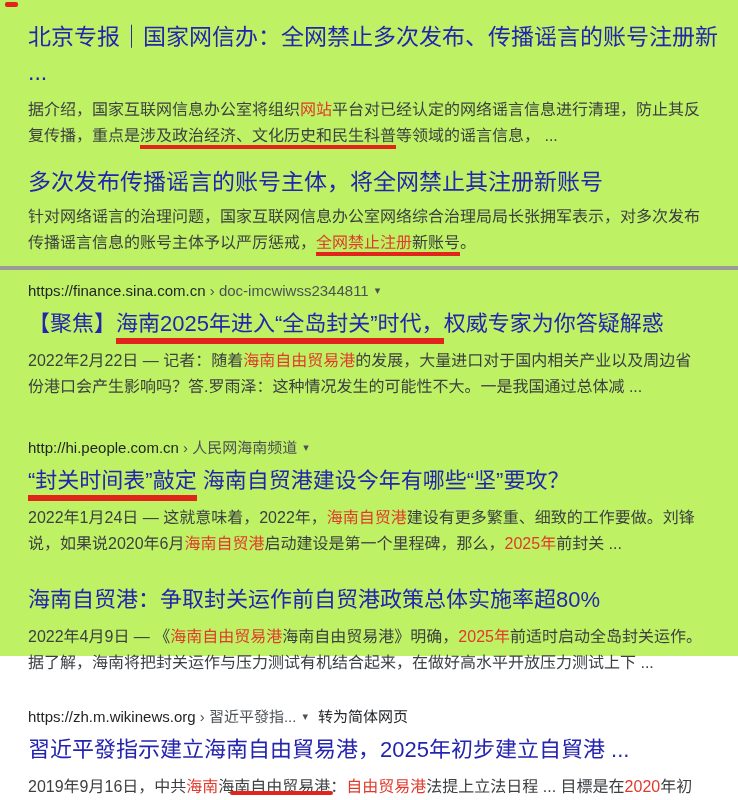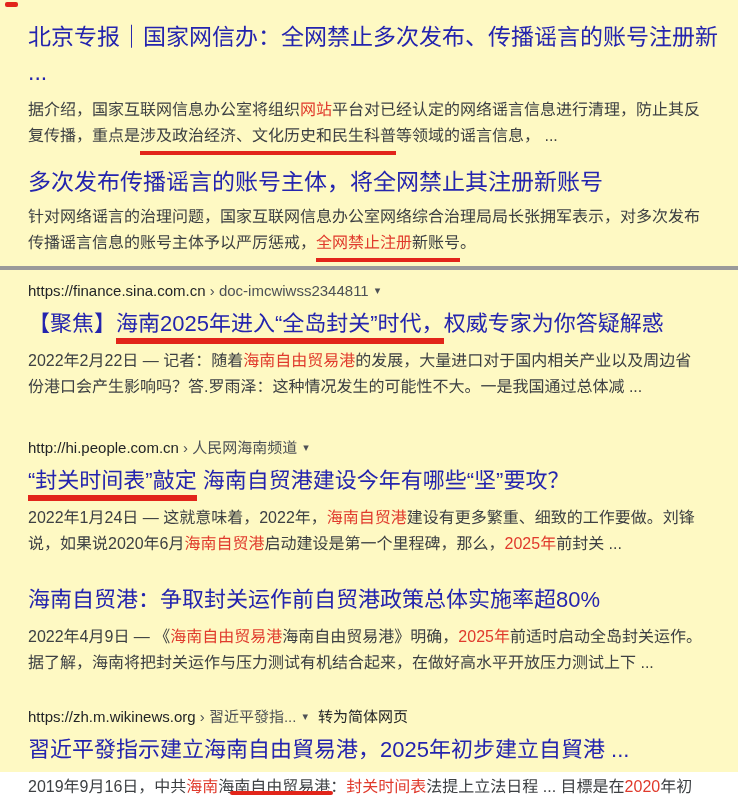--- a/index.html
+++ b/index.html
@@ -1,39 +1,39 @@
 <!DOCTYPE html>
 <html lang="zh-CN"><head>
 <meta charset="utf-8">
 <style>
   html,body{margin:0;padding:0;background:#fff;}
   body{
     width:738px;height:800px;overflow:hidden;
     font-family:"Liberation Sans","DejaVu Sans",sans-serif;
     color:#3d4043;
   }
-  .page{position:relative;box-sizing:border-box;width:738px;height:772px;
-    padding:20px 14px 0 28px;background:#fef9c3;}
+  .page{position:relative;box-sizing:border-box;width:738px;height:656px;
+    padding:20px 14px 0 28px;background:#bef264;}
   
   .r-title{color:#2424ae;font-size:22px;line-height:1.5;cursor:pointer;max-width:700px;}
   .r-title.lg{font-size:23px;}
   
   .snippet{font-size:16px;line-height:26px;color:#3d4043;margin-top:8px;max-width:678px;}
   
   .url-line{font-size:15px;color:#222427;line-height:20px;cursor:pointer;}
   .crumb{color:#4d5156;}
   .arrow{color:#4d5156;font-size:11px;margin-left:6px;vertical-align:2px;cursor:pointer;}
   .extra-link{color:#222427;margin-left:10px;cursor:pointer;}
   
   .kw{color:#e03a2c;}
   
   .redline{
     background-image:linear-gradient(#e2251a,#e2251a);
     background-repeat:no-repeat;background-size:100% 4px;background-position:0 100%;
-    padding-bottom:11px;
+    padding-bottom:5px;
   }
   .redline-thick{
     background-image:linear-gradient(#e2251a,#e2251a);
     background-repeat:no-repeat;background-size:100% 6px;background-position:0 100%;
     padding-bottom:8px;
   }
   .divider{height:4px;background:#9a9a9a;margin:10px -14px 10px -28px;}
   .red-mark{position:absolute;background:#e2251a;border-radius:2px;}
   .red-mark-top{left:5px;top:2px;width:13px;height:5px;}
   .red-mark-bottom{left:230px;top:791px;width:103px;height:4px;}
@@ -110,19 +110,19 @@
 
   <div class="block mt30">
     <div class="url-line">
       <span>https://zh.m.wikinews.org</span>
       <span class="crumb">› 習近平發指...</span><span class="arrow">▾</span><span class="extra-link">转为简体网页</span>
     </div>
     <div class="r-title mt6">
       <span>習近平發指示建立海南自由貿易港，2025年初步建立自貿港 ...</span>
     </div>
     <div class="snippet">
-      <span>2019年9月16日，中共</span><span class="kw">海南</span><span>海南自由贸易港：</span><span class="kw">封关时间表</span><span>法提上立法日程 ... 目標是在</span><span class="kw">2020</span><span>年初期建立一個以貿易和投資便利為重點的自由貿易</span><span class="kw">港口</span><span>政策體系。</span>
+      <span>2019年9月16日，中共</span><span class="kw">海南</span><span>海南自由贸易港：</span><span class="kw">自由贸易港</span><span>法提上立法日程 ... 目標是在</span><span class="kw">2020</span><span>年初期建立一個以貿易和投資便利為重點的自由貿易</span><span class="kw">港口</span><span>政策體系。</span>
     </div>
   </div>
 
   <div class="red-mark red-mark-bottom"></div>
 
 </div>
 
 </body></html>

